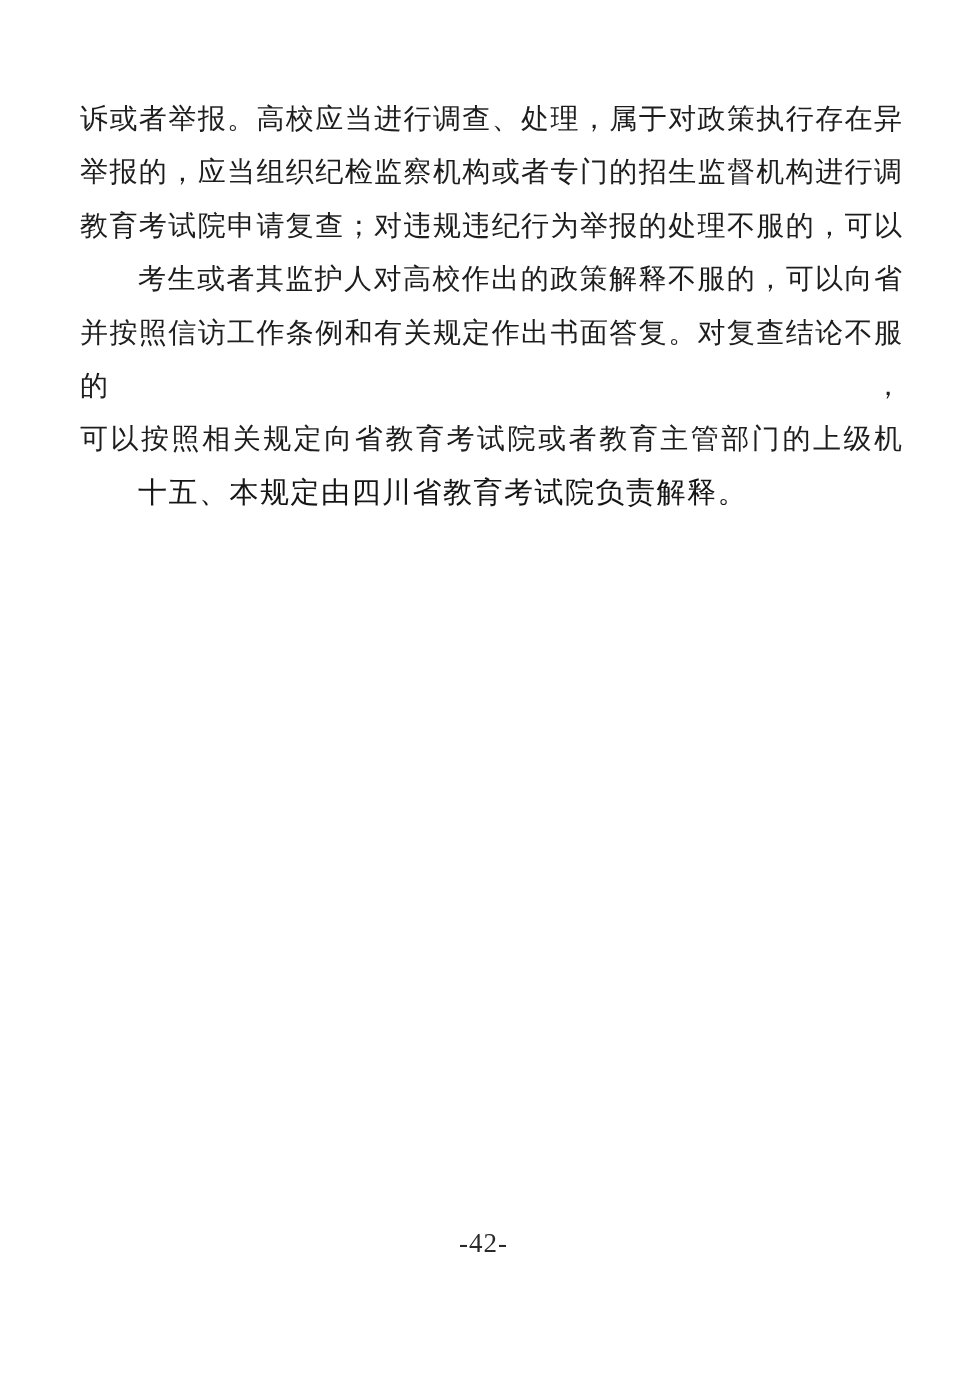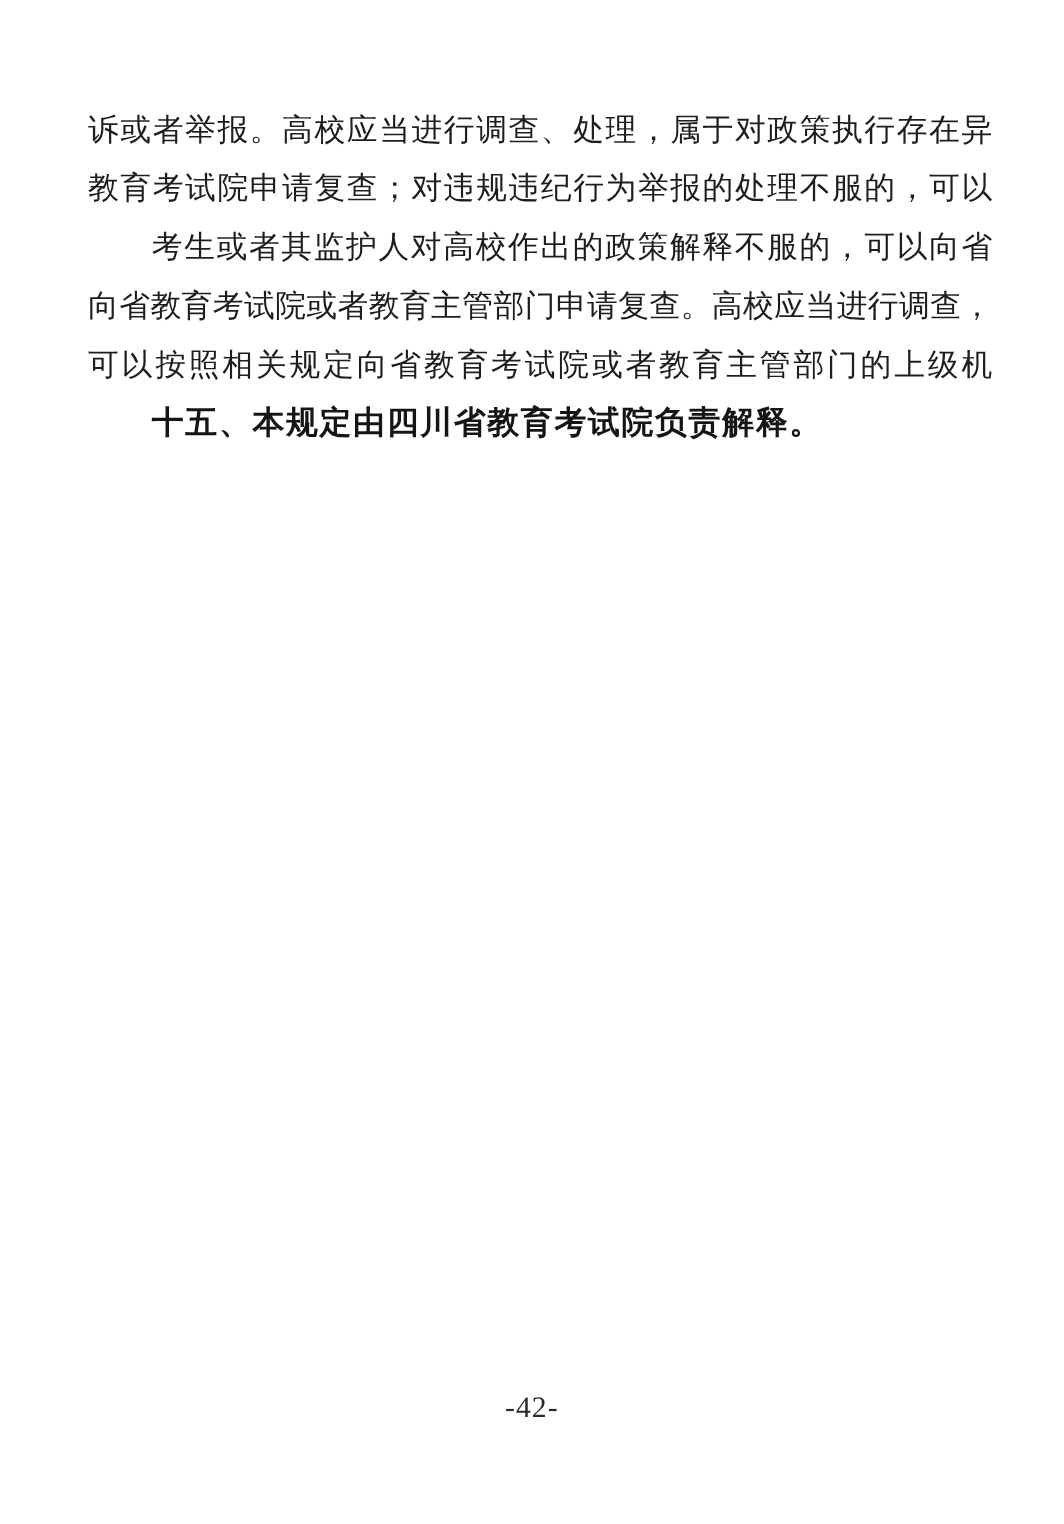--- a/index.html
+++ b/index.html
@@ -38,46 +38,47 @@
   .line.left {
     text-align: left;
     text-align-last: left;
     letter-spacing: 1.3px;
   }
   .line.indent {
     padding-left: 58px;
   }
   .line.bold {
     font-family: "Liberation Sans", "DejaVu Sans", sans-serif;
-    font-weight: 700;
+    font-weight: 400;
     font-size: 29px;
     color: #151515;
     letter-spacing: 1.5px;
   }
   .page-number {
     position: absolute;
     left: 0;
-    top: 1264px;
+    top: 1228px;
     width: 967px;
     text-align: center;
     color: #2a2a2a;
     font-size: 27px;
     letter-spacing: 1px;
     font-family: "Liberation Serif", "DejaVu Serif", serif;
   }
 </style>
 </head>
 <body>
 
 <div class="page">
 
   <div class="doc-body">
     <div class="line">诉或者举报。高校应当进行调查、处理，属于对政策执行存在异</div>
+    <div class="line">举报的，应当组织纪检监察机构或者专门的招生监督机构进行调</div>
     <div class="line">教育考试院申请复查；对违规违纪行为举报的处理不服的，可以</div>
     <div class="line indent">考生或者其监护人对高校作出的政策解释不服的，可以向省</div>
-    <div class="line">向省教育考试院或者教育主管部门申请复查。高校应当进行调查，</div>
+    <div class="line">并按照信访工作条例和有关规定作出书面答复。对复查结论不服的，</div>
     <div class="line">可以按照相关规定向省教育考试院或者教育主管部门的上级机</div>
     <div class="line left indent bold">十五、本规定由四川省教育考试院负责解释。</div>
   </div>
 
   <div class="page-number">-42-</div>
 
 </div>
 
 </body></html>

